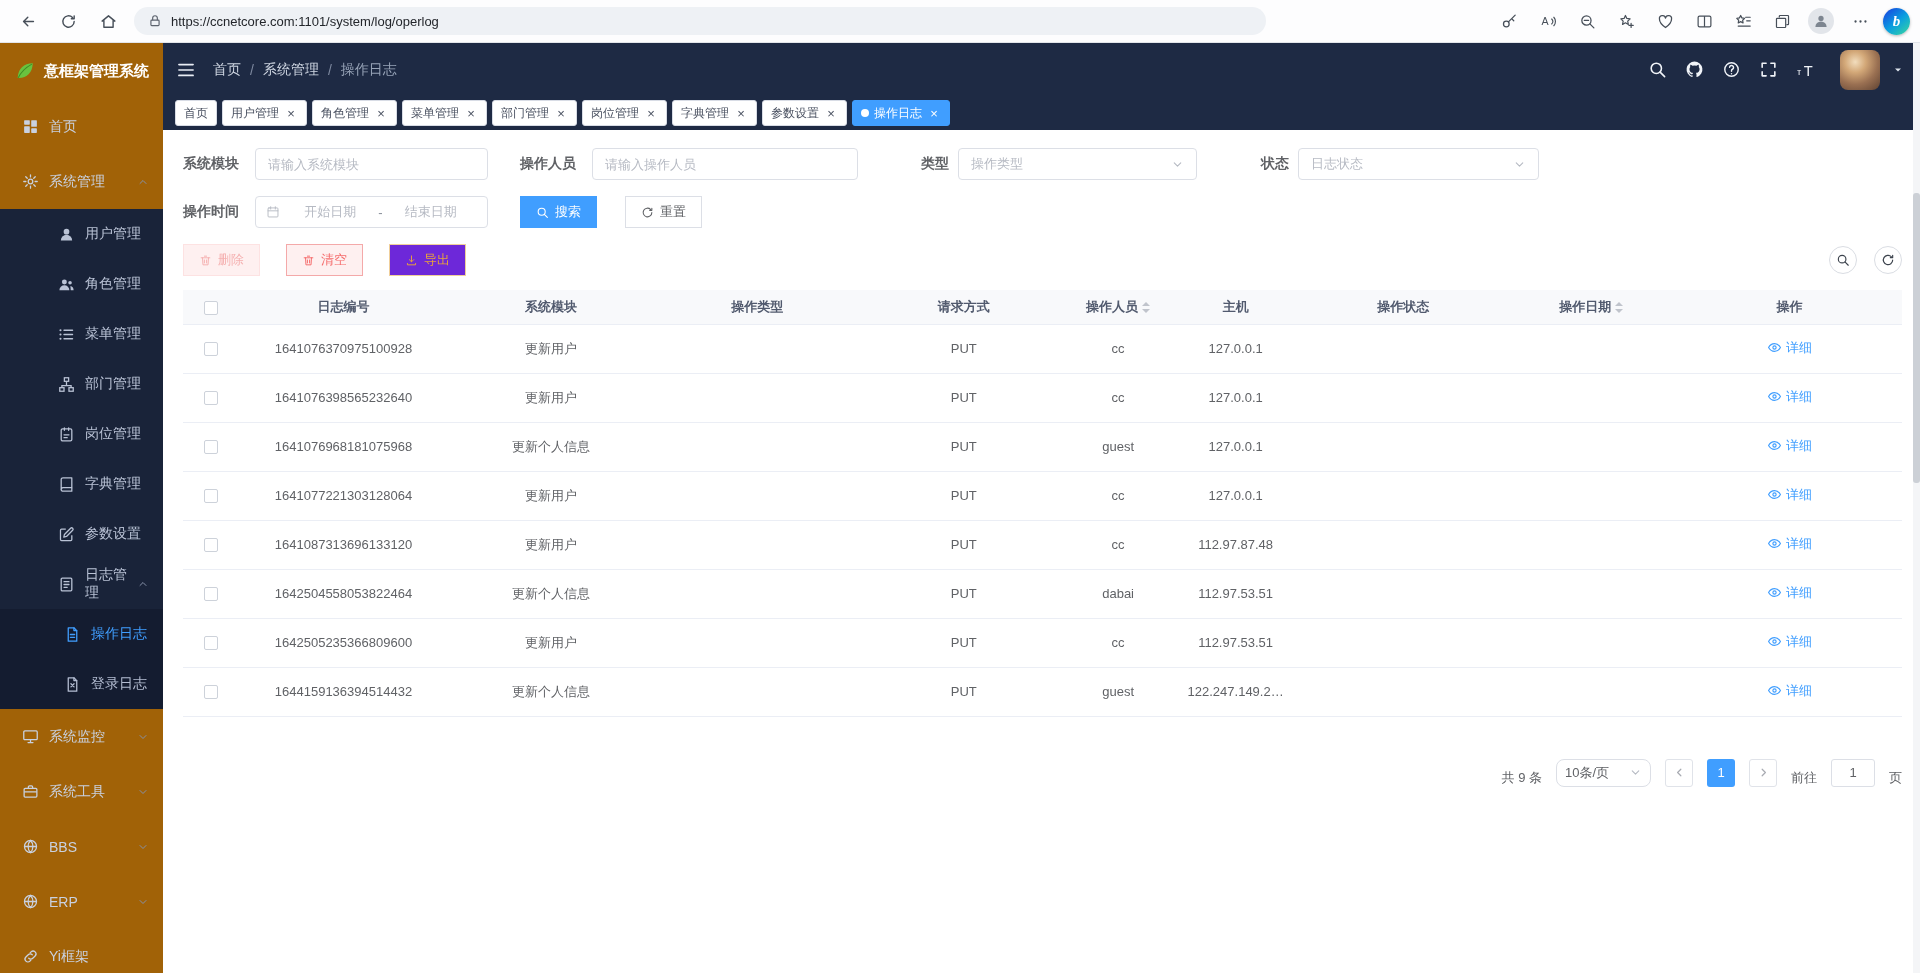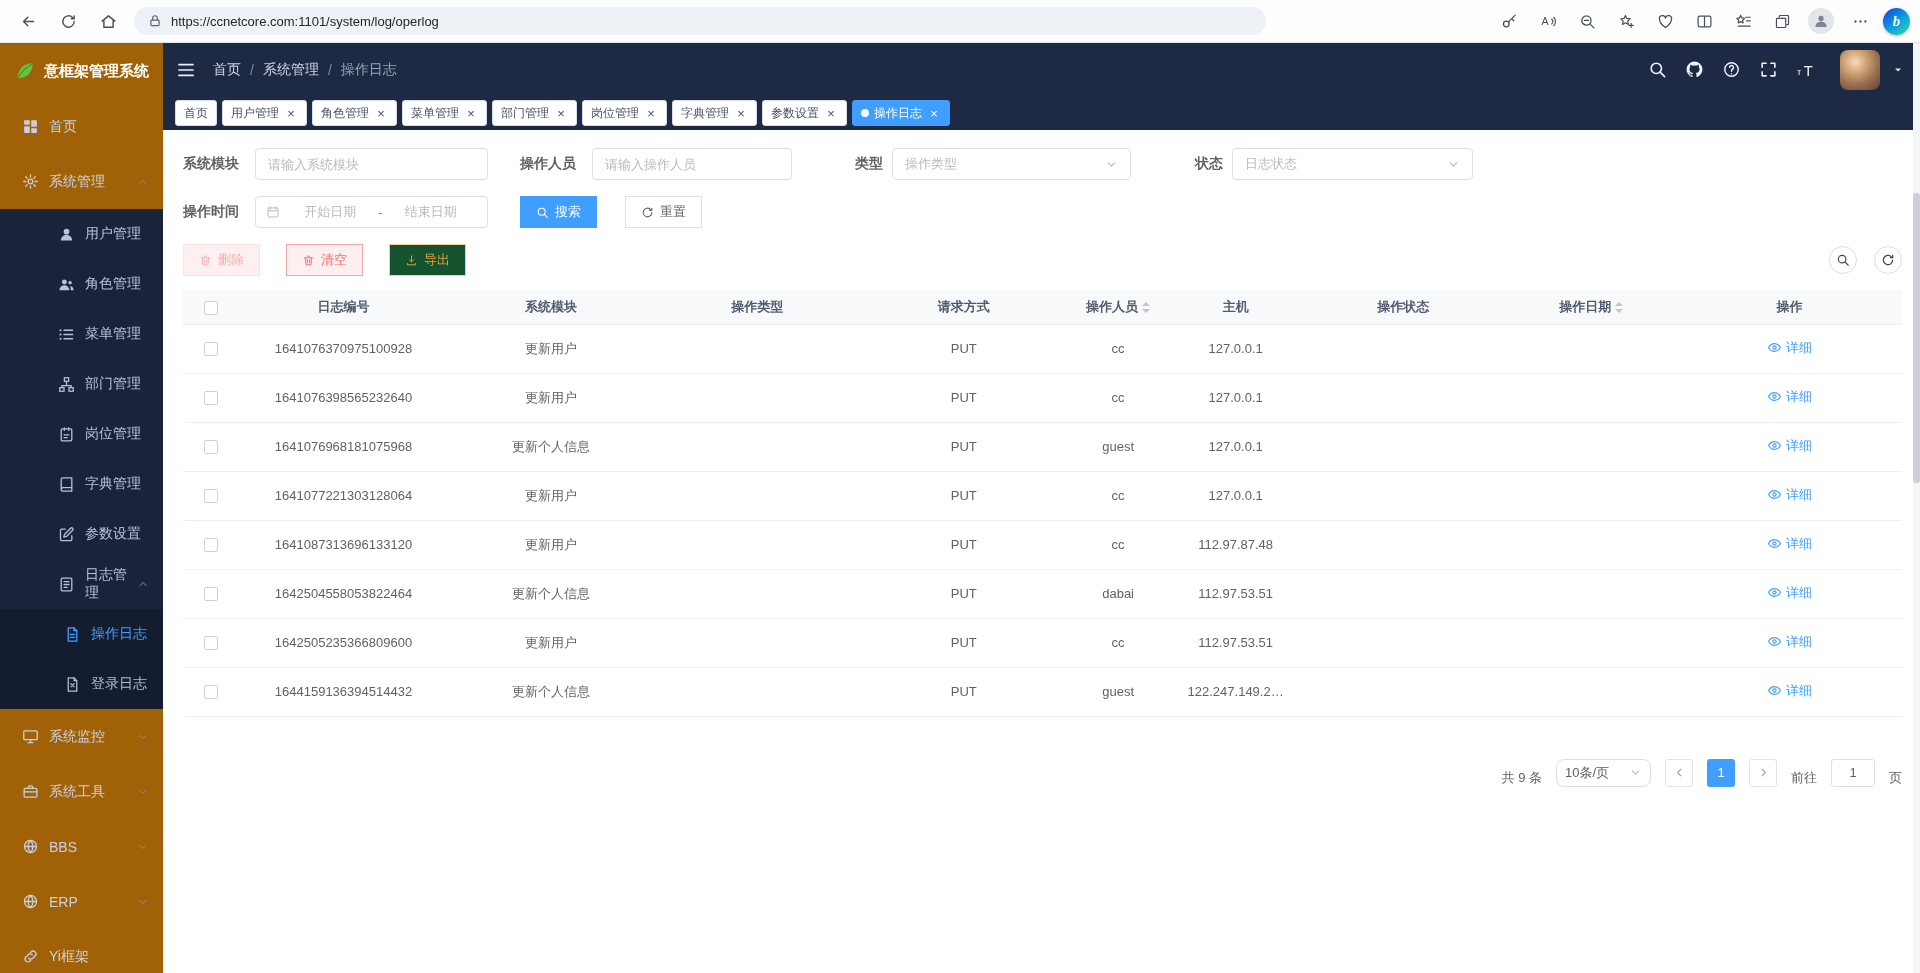--- a/index.html
+++ b/index.html
@@ -56,37 +56,37 @@
 
   
   .content{flex:1;background:#fff;padding:18px 18px 0 20px;position:relative;overflow:hidden}
   .filter-row{display:flex;align-items:center;margin-bottom:16px}
   .f-label{font-size:14px;font-weight:700;color:#606266;flex:0 0 auto}
   .w64{width:64px;margin-right:8px}
   .lbl-sm{width:29px;margin-right:8px}
   .in{height:32px;border:1px solid #dcdfe6;border-radius:4px;background:#fff;font-size:13px;color:#606266;padding:0 12px;font-family:inherit;outline:none}
   input.in::placeholder{color:#b6bac3}
   .w-module{width:233px;margin-right:32px}
-  .w-operator{width:200px;margin-right:63px}
+  .w-operator{width:266px;margin-right:63px}
   .w-type{width:239px;margin-right:64px}
   .w-status{width:241px}
   .sel{display:flex;align-items:center;justify-content:space-between;cursor:pointer}
   .sel .ph{color:#b6bac3}
   .sel-caret,.pg-caret{width:13px;height:13px;color:#b6bac3}
   .date-range{width:233px;height:32px;border:1px solid #dcdfe6;border-radius:4px;display:flex;align-items:center;padding:0 10px;font-size:13px;margin-right:32px;cursor:pointer}
   .date-range .cal{width:14px;height:14px;color:#b6bac3;margin-right:4px}
   .date-range .ph{flex:1;text-align:center;color:#b6bac3}
   .date-sep{color:#888e99;padding:0 2px}
   .btn{height:32px;border-radius:0;border:1px solid transparent;font-size:13px;font-family:inherit;display:inline-flex;align-items:center;justify-content:center;gap:6px;padding:0 15px;cursor:pointer}
   .btn .icon{width:13px;height:13px}
   .btn-primary{background:#409eff;color:#fff}
   .btn-default{background:#fff;border-color:#dcdfe6;color:#606266;margin-left:28px}
   .btn-danger-disabled{background:#fef0f0;border-color:#fde2e2;color:#f5b0b0;cursor:not-allowed}
   .btn-danger-plain{background:#fef0f0;border-color:#f4a9a9;color:#f56c6c}
-  .btn-warning-plain{background:#14532d;border-color:#f0cf9a;color:#e6a23c}
+  .btn-warning-plain{background:#6d28d9;border-color:#f0cf9a;color:#e6a23c}
   .toolbar{display:flex;align-items:center;gap:26px;margin-top:12px}
   .tb-right{margin-left:auto;display:flex;align-items:center;gap:17px}
   .circle-btn{width:28px;height:28px;border-radius:50%;border:1px solid #dadde3;display:flex;align-items:center;justify-content:center;color:#3c434d;cursor:pointer}
   .circle-btn .icon{width:14px;height:14px}
 
   .log-table{width:100%;border-collapse:collapse;table-layout:fixed;margin-top:14px}
   .log-table th{height:34px;background:#f8f9fb;font-size:13px;font-weight:700;color:#515a6e;text-align:center;border-bottom:1px solid #ebeef5;padding:0 4px;white-space:nowrap}
   .log-table td{height:49px;font-size:13px;color:#606266;text-align:center;border-bottom:1px solid #ebeef5;padding:0 4px;white-space:nowrap;overflow:hidden;text-overflow:ellipsis}
   .cb{width:14px;height:14px;border:1px solid #cdd2da;border-radius:2px;background:#fff;display:inline-block;vertical-align:middle;cursor:pointer}
   .caret-wrap{display:inline-flex;flex-direction:column;vertical-align:middle;margin-left:4px}

